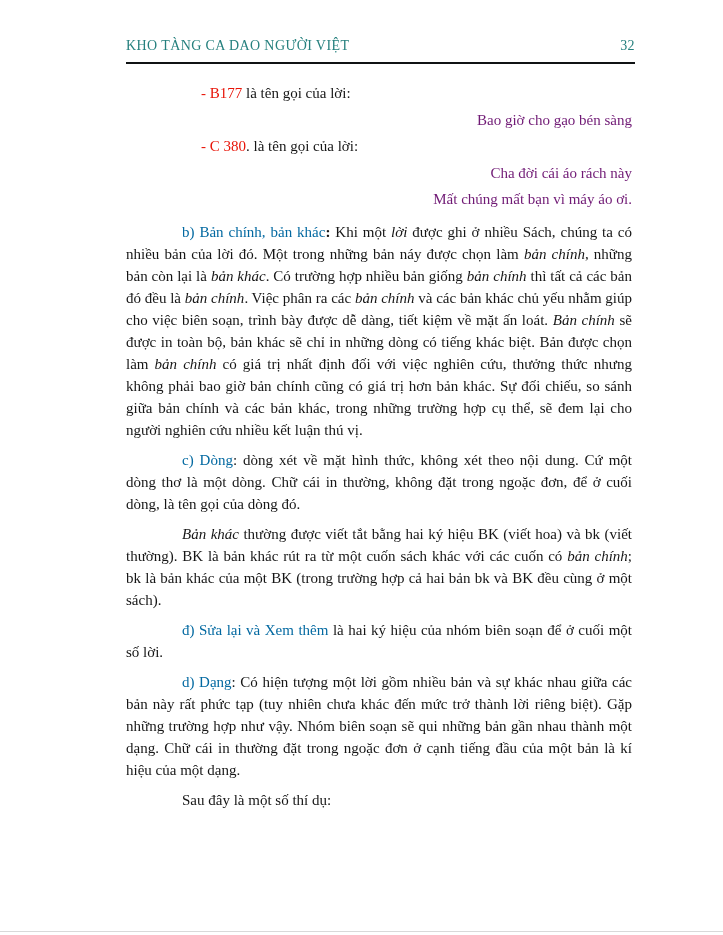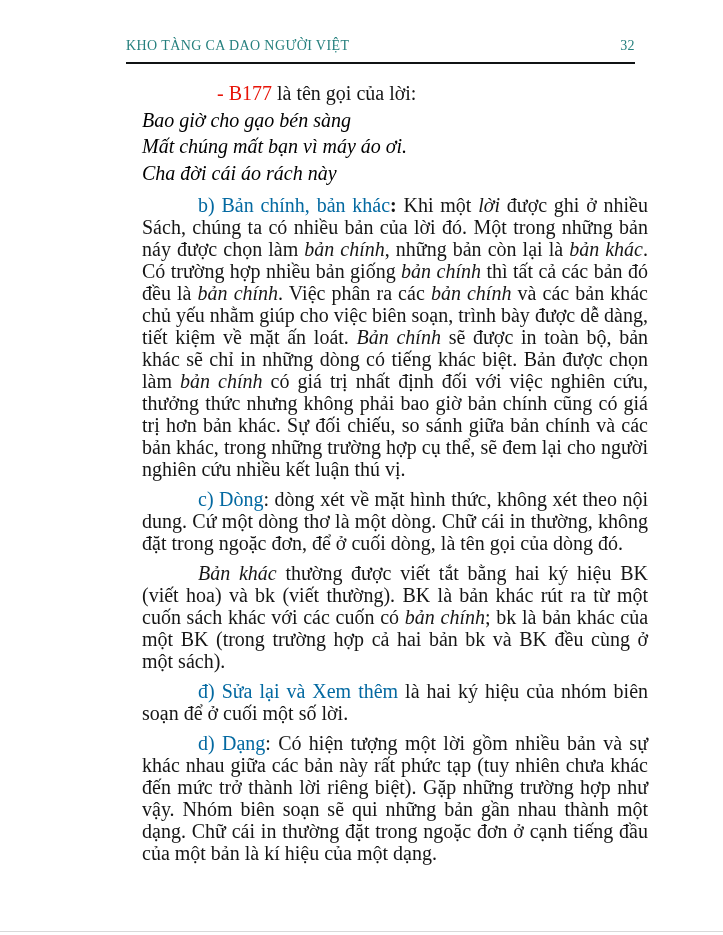--- a/index.html
+++ b/index.html
@@ -28,34 +28,32 @@
   .header-rule {
     position: absolute;
     top: 62px; left: 126px;
     width: 509px; height: 2px;
     background: #101314;
   }
   .content {
     position: absolute;
     top: 80px; left: 126px;
     width: 506px;
-    font-size: 20px;
+    font-size: 15px;
     line-height: 22px;
     color: #161616;
-    margin-left: 16px;
   }
   .example-intro {
     text-indent: 75px;
     line-height: 26.5px;
     text-align: left;
   }
   .verse {
-    text-align: left;
-    font-style: italic;
-    color: #000000;
+    text-align: right;
+    color: #701a75;
     line-height: 26.5px;
   }
   .para {
     margin-top: 8px;
     text-align: justify;
     text-indent: 56px;
   }
   .closing {
     text-align: left;
   }
@@ -82,31 +80,33 @@
   <div class="header-rule"></div>
 
   <div class="content">
 
     <div class="example">
       <div class="example-intro"><span class="c-red">- B177</span><span> là tên gọi của lời:</span></div>
       <div class="verse">Bao giờ cho gạo bén sàng</div>
     </div>
 
     <div class="example">
+      <div class="example-intro"><span class="c-red">- C 380</span><span>. là tên gọi của lời:</span></div>
+      <div class="verse">Cha đời cái áo rách này</div>
       <div class="verse">Mất chúng mất bạn vì máy áo ơi.</div>
-      <div class="verse">Cha đời cái áo rách này</div>
     </div>
 
     <div class="para"><span class="c-blue">b) Bản chính, bản khác</span><span class="bd">:</span><span> Khi một </span><span class="it">lời</span><span> được ghi ở nhiều Sách, chúng ta có nhiều bản của lời đó. Một trong những bản náy được chọn làm </span><span class="it">bản chính</span><span>, những bản còn lại là </span><span class="it">bản khác</span><span>. Có trường hợp nhiều bản giống </span><span class="it">bản chính</span><span> thì tất cả các bản đó đều là </span><span class="it">bản chính</span><span>. Việc phân ra các </span><span class="it">bản chính</span><span> và các bản khác chủ yếu nhằm giúp cho việc biên soạn, trình bày được dễ dàng, tiết kiệm về mặt ấn loát. </span><span class="it">Bản chính</span><span> sẽ được in toàn bộ, bản khác sẽ chỉ in những dòng có tiếng khác biệt. Bản được chọn làm </span><span class="it">bản chính</span><span> có giá trị nhất định đối với việc nghiên cứu, thưởng thức nhưng không phải bao giờ bản chính cũng có giá trị hơn bản khác. Sự đối chiếu, so sánh giữa bản chính và các bản khác, trong những trường hợp cụ thể, sẽ đem lại cho người nghiên cứu nhiều kết luận thú vị.</span></div>
 
     <div class="para"><span class="c-blue">c) Dòng</span><span>: dòng xét về mặt hình thức, không xét theo nội dung. Cứ một dòng thơ là một dòng. Chữ cái in thường, không đặt trong ngoặc đơn, để ở cuối dòng, là tên gọi của dòng đó.</span></div>
 
     <div class="para"><span class="it">Bản khác</span><span> thường được viết tắt bằng hai ký hiệu BK (viết hoa) và bk (viết thường). BK là bản khác rút ra từ một cuốn sách khác với các cuốn có </span><span class="it">bản chính</span><span>; bk là bản khác của một BK (trong trường hợp cả hai bản bk và BK đều cùng ở một sách).</span></div>
 
     <div class="para"><span class="c-blue">đ) Sửa lại và Xem thêm</span><span> là hai ký hiệu của nhóm biên soạn để ở cuối một số lời.</span></div>
 
     <div class="para"><span class="c-blue">d) Dạng</span><span>: Có hiện tượng một lời gồm nhiều bản và sự khác nhau giữa các bản này rất phức tạp (tuy nhiên chưa khác đến mức trở thành lời riêng biệt). Gặp những trường hợp như vậy. Nhóm biên soạn sẽ qui những bản gần nhau thành một dạng. Chữ cái in thường đặt trong ngoặc đơn ở cạnh tiếng đầu của một bản là kí hiệu của một dạng.</span></div>
 
+    <div class="para closing"><span>Sau đây là một số thí dụ:</span></div>
 
   </div>
 
   <div class="page-bottom-border"></div>
 </div>
 
 </body></html>

